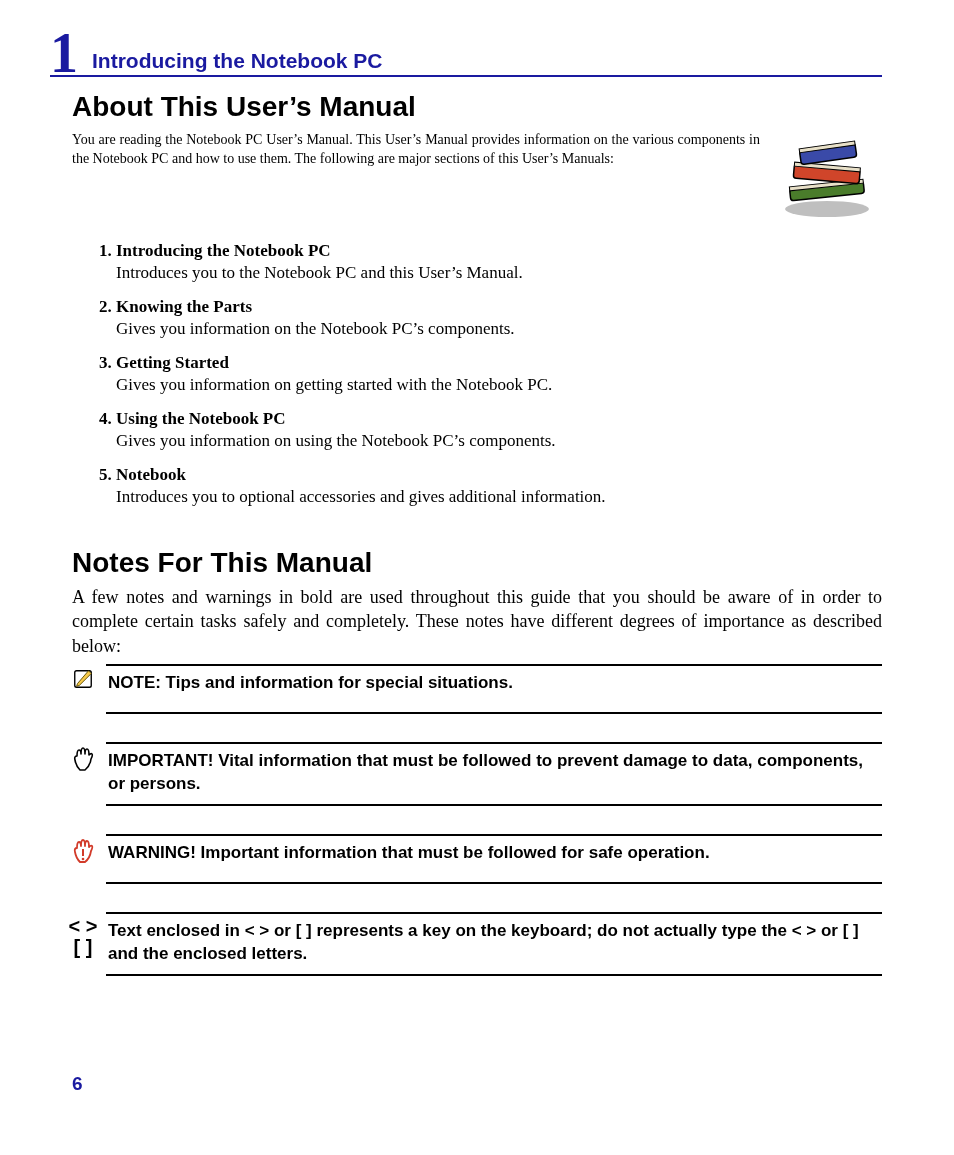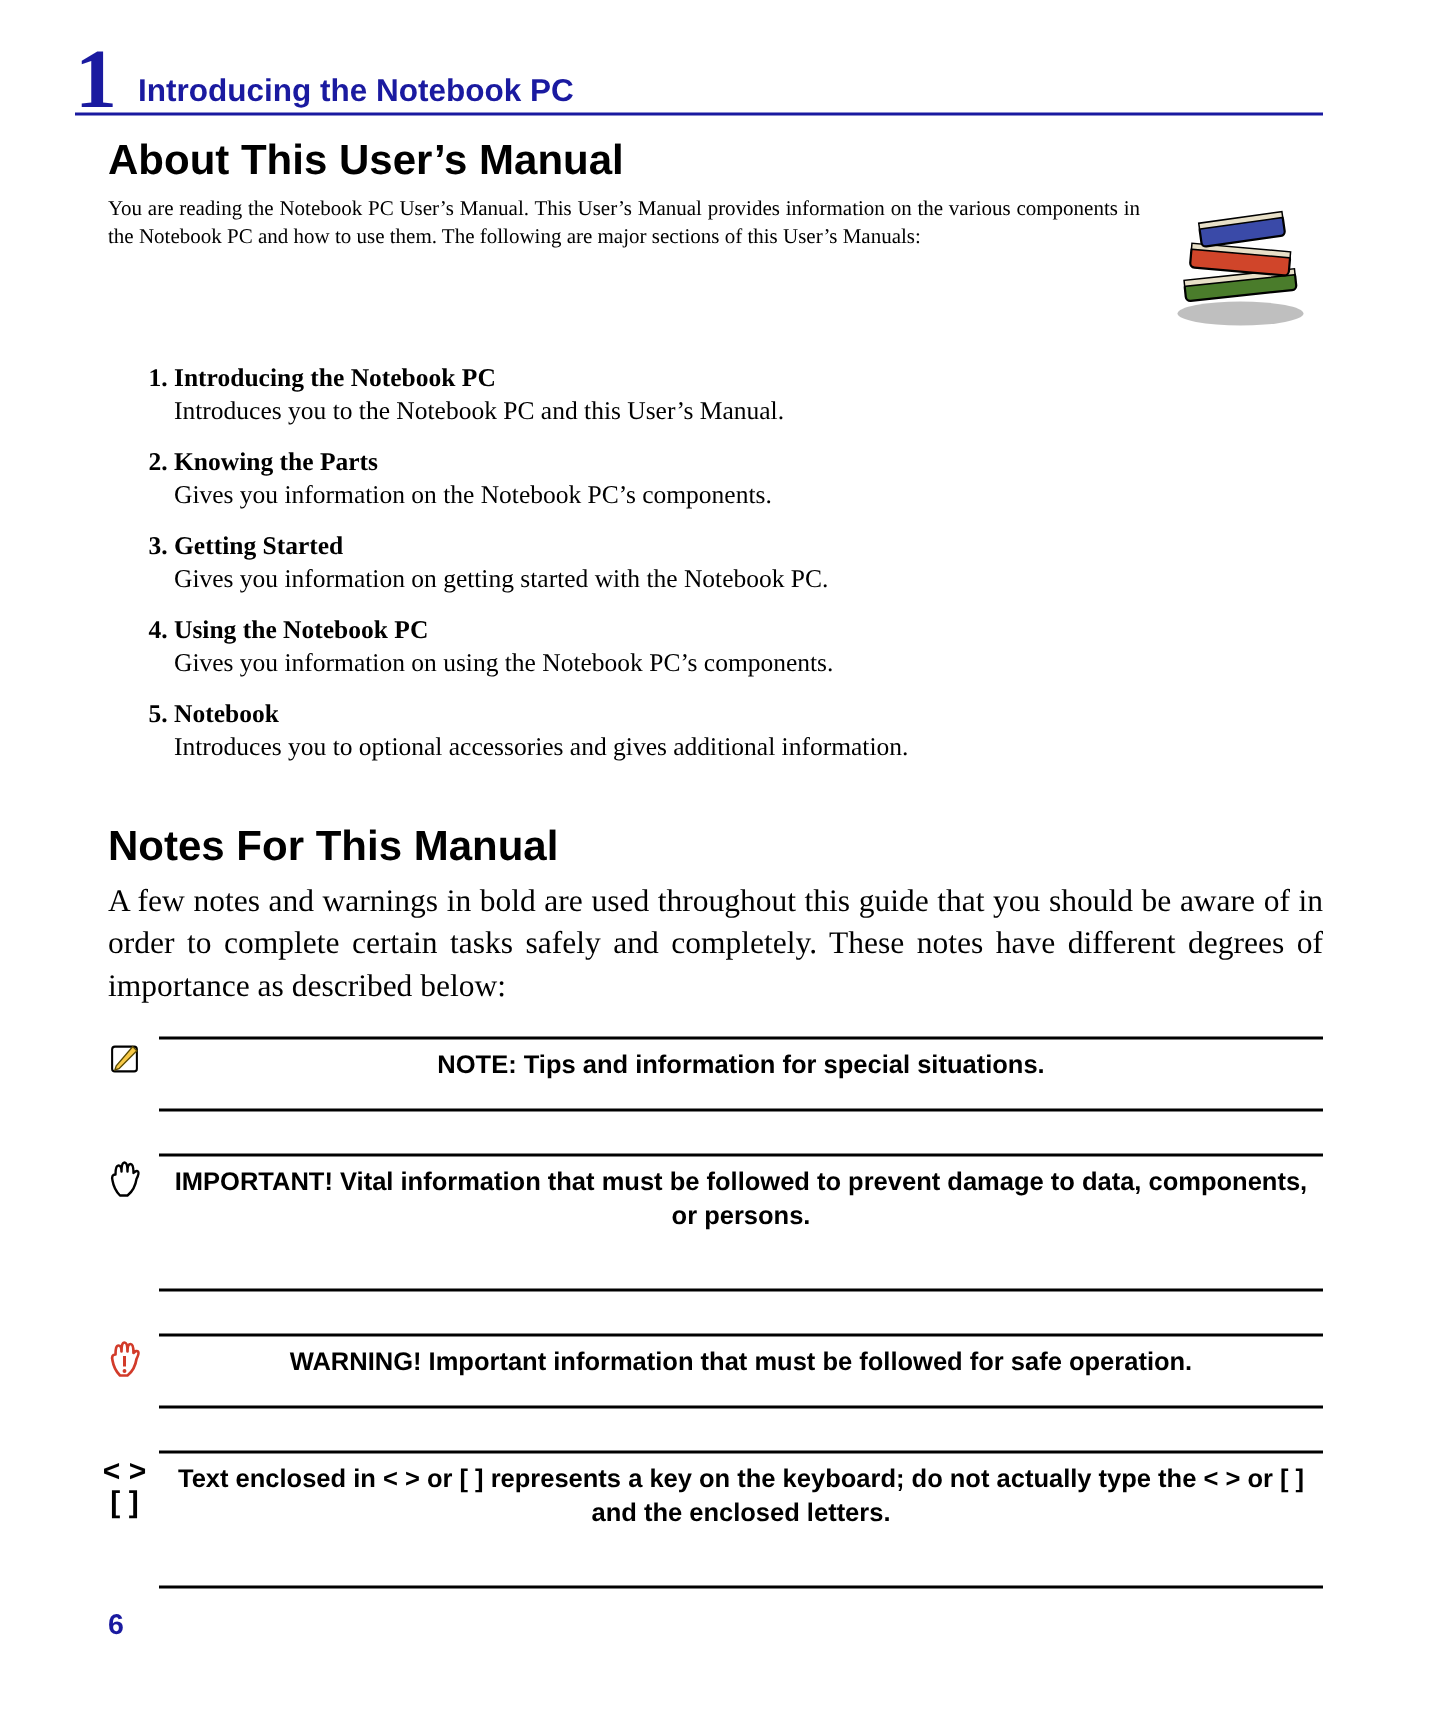--- a/index.html
+++ b/index.html
@@ -56,26 +56,26 @@
   ol.sections .sec-desc{display:block;margin-top:2px;}
   ol.sections li::marker{font-weight:700;}
 
   h2.section{
     font-family:Arial,Helvetica,sans-serif;
     font-weight:700;
     font-size:28px;
     margin:40px 0 6px 0;
   }
   .notes-intro{
-    font-size:21px;
+    font-size:18px;
     line-height:1.35;
     text-align:justify;
   }
 
-  .callouts{margin-top:20px;text-align:center;}
+  .callouts{margin-top:6px;}
   .callout{
     display:flex;
     align-items:flex-start;
     margin-bottom:28px;
     margin-left:-4px;
   }
   .callout .ico{
     width:30px;flex:0 0 30px;
     margin-right:8px;
     display:flex;justify-content:center;
@@ -85,21 +85,21 @@
     flex:1;
     border-top:2px solid #000;
     border-bottom:2px solid #000;
     padding:6px 2px 12px 2px;
     font-family:Arial,Helvetica,sans-serif;
     font-weight:700;
     font-size:17px;
     line-height:1.35;
     min-height:28px;
   }
-  .callout.big .body{padding-bottom:36px;}
+  .callout.big .body{padding-bottom:8px;}
 
   .ico-stack{
     display:flex;flex-direction:column;align-items:center;
     font-family:Arial,Helvetica,sans-serif;
     font-weight:700;font-size:20px;line-height:1.05;
   }
 
   .page-num{
     position:absolute;
     left:72px;bottom:60px;

